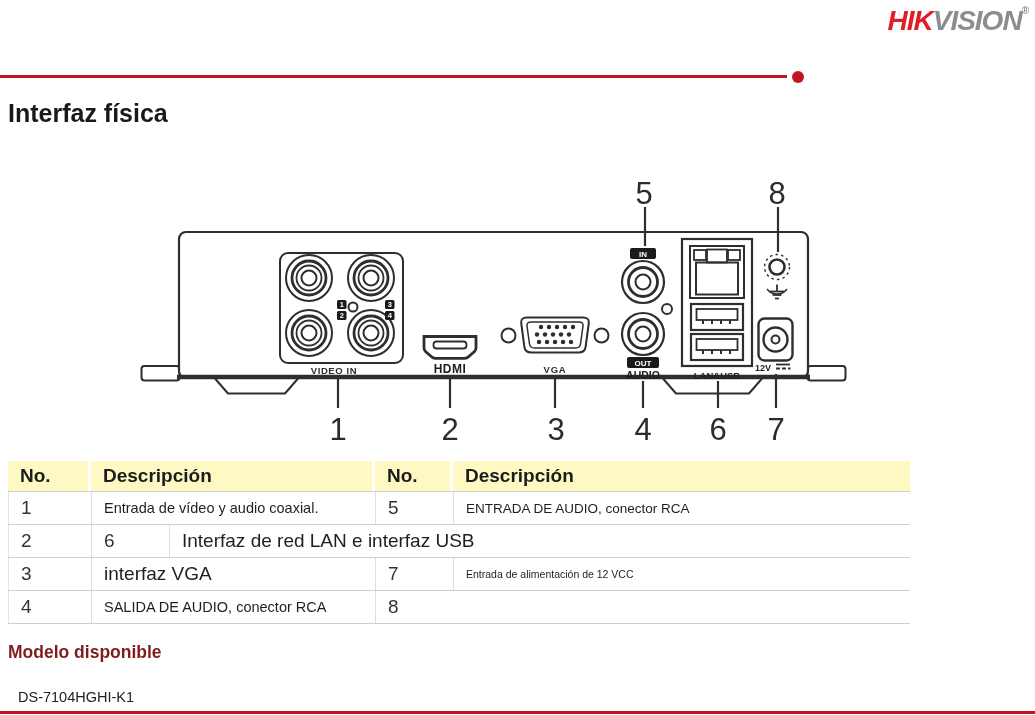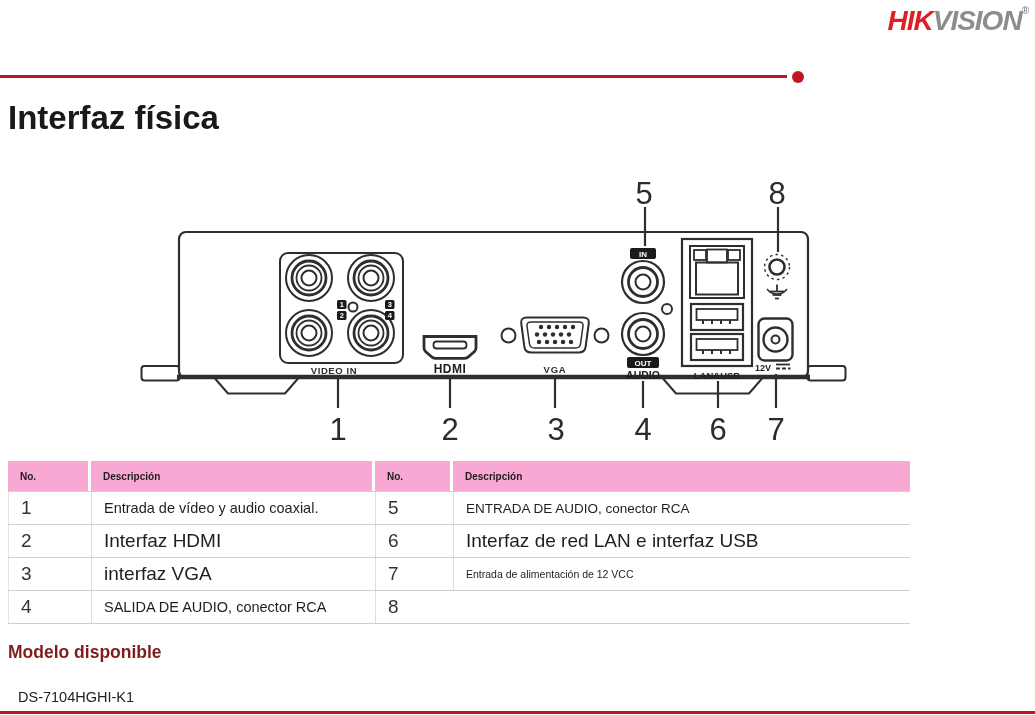--- a/index.html
+++ b/index.html
@@ -8,36 +8,36 @@
 
   
   .top-rule{position:absolute;left:0;top:75px;width:787px;height:2.5px;background:#bf1622;}
   .top-dot{position:absolute;left:792px;top:71px;width:12px;height:12px;border-radius:50%;background:#bf1622;}
   .logo{position:absolute;top:5px;right:6px;font-style:italic;font-weight:bold;
         font-size:28px;letter-spacing:-1px;white-space:nowrap;margin-left:40px;}
   .logo .hik{color:#e01e25;}
   .logo .vision{color:#8b8e90;}
   .logo .reg{color:#8b8e90;font-size:10px;font-style:normal;vertical-align:top;letter-spacing:0;}
 
-  .page-title{position:absolute;left:8px;top:99px;font-size:33px;font-weight:bold;color:#191919;margin:0;}
+  .page-title{position:absolute;left:8px;top:99px;font-size:25px;font-weight:bold;color:#191919;margin:0;}
 
   
   .diagram{position:absolute;left:140px;top:160px;width:720px;height:300px;}
   .diagram svg{display:block;}
 
   
   .spec-table{position:absolute;left:8px;top:461px;width:902px;font-size:14px;}
   .t-row{display:flex;gap:3px;background:#fff;}
   .t-cell{display:flex;align-items:center;box-sizing:border-box;}
   .c-no1{width:80px;}
   .c-desc1{width:281px;}
   .c-no2{width:75px;}
   .c-desc2{width:460px;flex:1;}
   .t-head{height:30px;}
-  .t-head .t-cell{background:#f9a8d4;font-weight:bold;font-size:10px;color:#1c1c1c;padding-left:12px;}
+  .t-head .t-cell{background:#fef9c3;font-weight:bold;font-size:19px;color:#1c1c1c;padding-left:12px;}
   .t-body .t-row{height:32px;border-top:1.5px solid #cfcfcf;}
   .t-body{border-bottom:1.5px solid #cfcfcf;}
   .t-body .t-cell{background:#fff;padding-left:12px;border-left:1px solid #dedede;}
   .t-body .t-row .t-cell:first-child{border-left:1px solid #e4e4e4;}
   .t-body .t-cell.num{font-size:19px;color:#333;}
   .fs-lg{font-size:19px;}
   .fs-md{font-size:14.5px;}
   .fs-sm{font-size:13.5px;}
   .fs-xs{font-size:10.5px;}
 
@@ -239,21 +239,20 @@
     </div>
     <div class="t-body">
       <div class="t-row">
         <div class="t-cell c-no1 num">1</div>
         <div class="t-cell c-desc1 fs-md">Entrada de vídeo y audio coaxial.</div>
         <div class="t-cell c-no2 num">5</div>
         <div class="t-cell c-desc2 fs-sm">ENTRADA DE AUDIO, conector RCA</div>
       </div>
       <div class="t-row">
         <div class="t-cell c-no1 num">2</div>
-        <div class="t-cell c-desc1 fs-lg">Interfaz HDMI</div>
         <div class="t-cell c-no2 num">6</div>
         <div class="t-cell c-desc2 fs-lg">Interfaz de red LAN e interfaz USB</div>
       </div>
       <div class="t-row">
         <div class="t-cell c-no1 num">3</div>
         <div class="t-cell c-desc1 fs-lg">interfaz VGA</div>
         <div class="t-cell c-no2 num">7</div>
         <div class="t-cell c-desc2 fs-xs">Entrada de alimentación de 12 VCC</div>
       </div>
       <div class="t-row">

